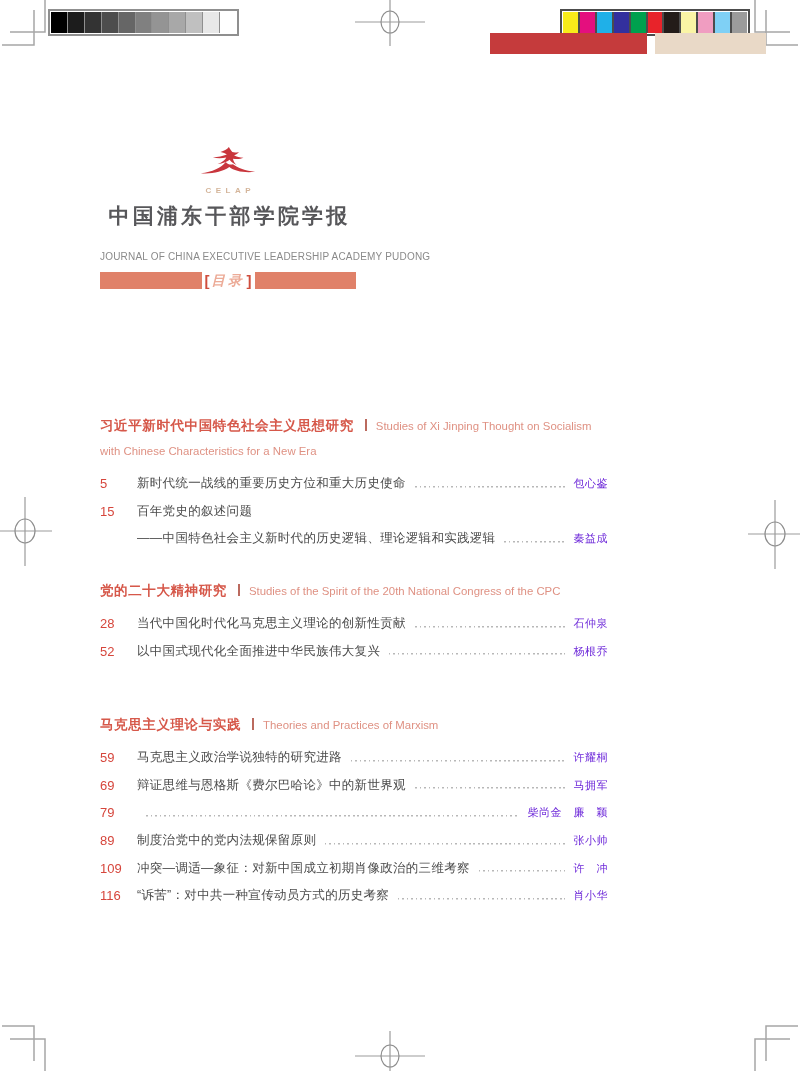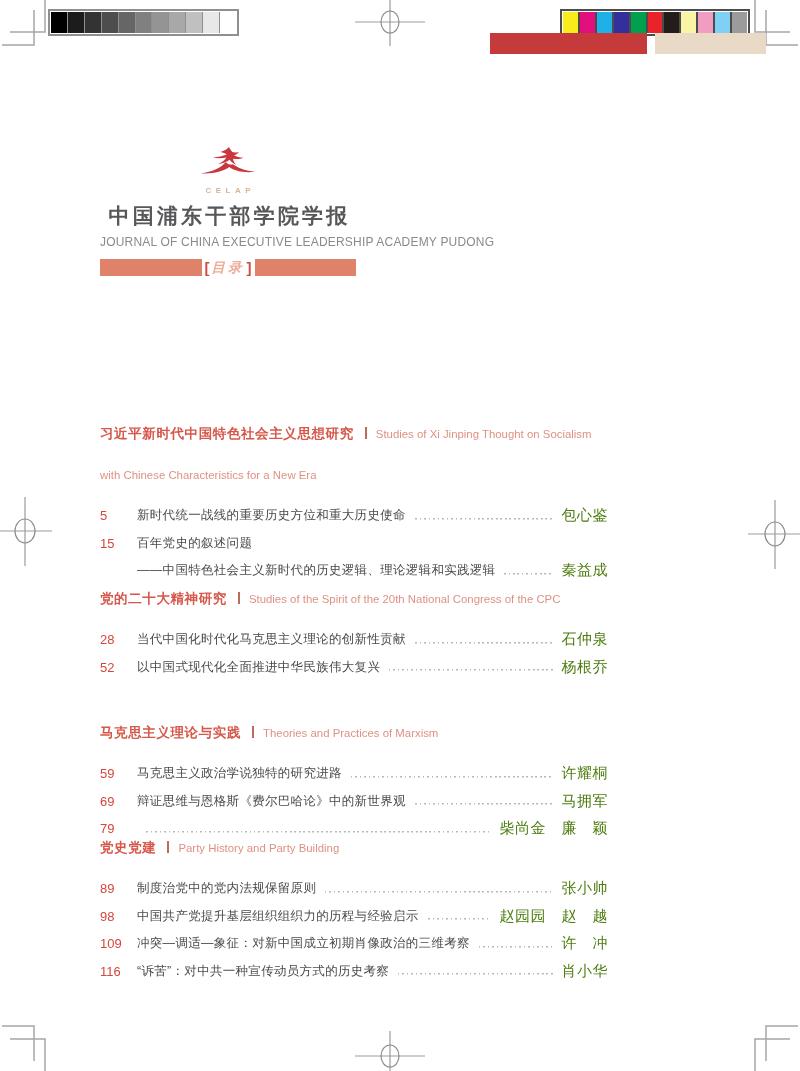--- a/index.html
+++ b/index.html
@@ -38,51 +38,51 @@
   .logo-glyph { display:block; margin:0 auto; }
   .logo-wordmark {
     font-size:8px; letter-spacing:4.5px; color:#d4b59a; font-weight:bold;
     margin-top:1px; text-indent:4.5px;
   }
   .journal-title-zh {
     margin-top:7px; font-size:21px; font-weight:600; color:#57575a;
     letter-spacing:3.2px; white-space:nowrap; text-indent:3px;
   }
   .journal-title-en {
-    margin-top:5px; font-size:12px; color:#8a8a8a; letter-spacing:0.2px; white-space:nowrap;
+    margin-top:21px; font-size:10px; color:#8a8a8a; letter-spacing:0.2px; white-space:nowrap;
   }
   .contents-bar { margin-top:10px; display:flex; align-items:stretch; height:17px; }
   .contents-bar .strip { flex:1; background:#e08169; }
   .contents-label {
     display:flex; align-items:center; padding:0 3px; font-size:13.5px; line-height:17px;
     white-space:nowrap;
   }
   .contents-label .bracket { color:#cf4e3e; font-weight:bold; font-size:15px; }
   .contents-label .label-text { color:#ecab97; letter-spacing:3px; padding:0 2px; font-weight:600;font-style:italic; }
 
   
   .section { position:absolute; left:100px; width:508px; }
   .s1 { top:413px; } .s2 { top:578px; } .s3 { top:712px; } .s4 { top:827px; }
-  .sec-head { line-height:40px; margin-bottom:7px; }
+  .sec-head { line-height:24px; margin-bottom:7px; }
   .sec-head .zh { font-size:13.5px; font-weight:bold; color:#d6584a; letter-spacing:0.6px; }
   .sec-head .sep {
     display:inline-block; width:2px; height:12px; background:#bb6a5e;
     margin:0 9px 0 11px; vertical-align:-1px;
   }
   .sec-head .en { font-size:11.4px; color:#df9183; }
   .entry { display:flex; align-items:center; height:27.5px; }
   .entry .num { width:37px; flex:0 0 37px; font-size:13px; font-weight:500; color:#d6463c; }
   .entry .etitle { font-size:12.5px; color:#4a4a4a; letter-spacing:0.3px; white-space:nowrap; }
   .entry .leader {
     flex:1 1 auto; min-width:16px; height:2px; margin:0 9px;
     background:repeating-linear-gradient(to right,#b8b8b8 0 1.5px, transparent 1.5px 4.5px);
     background-size:auto 1.5px; background-repeat:repeat-x; background-position:0 0;
     transform:translateY(3px);
   }
-  .entry .authors { font-size:15px; color:#4d7c0f; white-space:pre; letter-spacing:0.5px; }
+  .entry .authors { font-size:11px; color:#6d28d9; white-space:pre; letter-spacing:0.5px; }
 </style>
 </head>
 <body>
 
 <div class="page">
 
   <svg class="corner tl" viewBox="0 0 48 46">
     <path d="M43 0 V32 H8" fill="none" stroke="#a6a6a6" stroke-width="1.5"></path>
     <path d="M32 10 V45 H0" fill="none" stroke="#a6a6a6" stroke-width="1.5"></path>
   </svg>
@@ -227,36 +227,27 @@
       <span class="authors">马拥军</span>
     </div>
     <div class="entry">
       <span class="num">79</span>
       <span class="leader"></span>
       <span class="authors">柴尚金　廉　颖</span>
     </div>
   </div>
 
   <div class="section s4">
-    <div class="sec-head">
-      <span class="zh">党史党建</span><span class="sep"></span><span class="en">Party History and Party Building</span>
-    </div>
     <div class="entry">
       <span class="num">89</span>
       <span class="etitle">制度治党中的党内法规保留原则</span>
       <span class="leader"></span>
       <span class="authors">张小帅</span>
     </div>
     <div class="entry">
-      <span class="num">98</span>
-      <span class="etitle">中国共产党提升基层组织组织力的历程与经验启示</span>
-      <span class="leader"></span>
-      <span class="authors">赵园园　赵　越</span>
-    </div>
-    <div class="entry">
       <span class="num">109</span>
       <span class="etitle">冲突—调适—象征：对新中国成立初期肖像政治的三维考察</span>
       <span class="leader"></span>
       <span class="authors">许　冲</span>
     </div>
     <div class="entry">
       <span class="num">116</span>
       <span class="etitle">“诉苦”：对中共一种宣传动员方式的历史考察</span>
       <span class="leader"></span>
       <span class="authors">肖小华</span>

